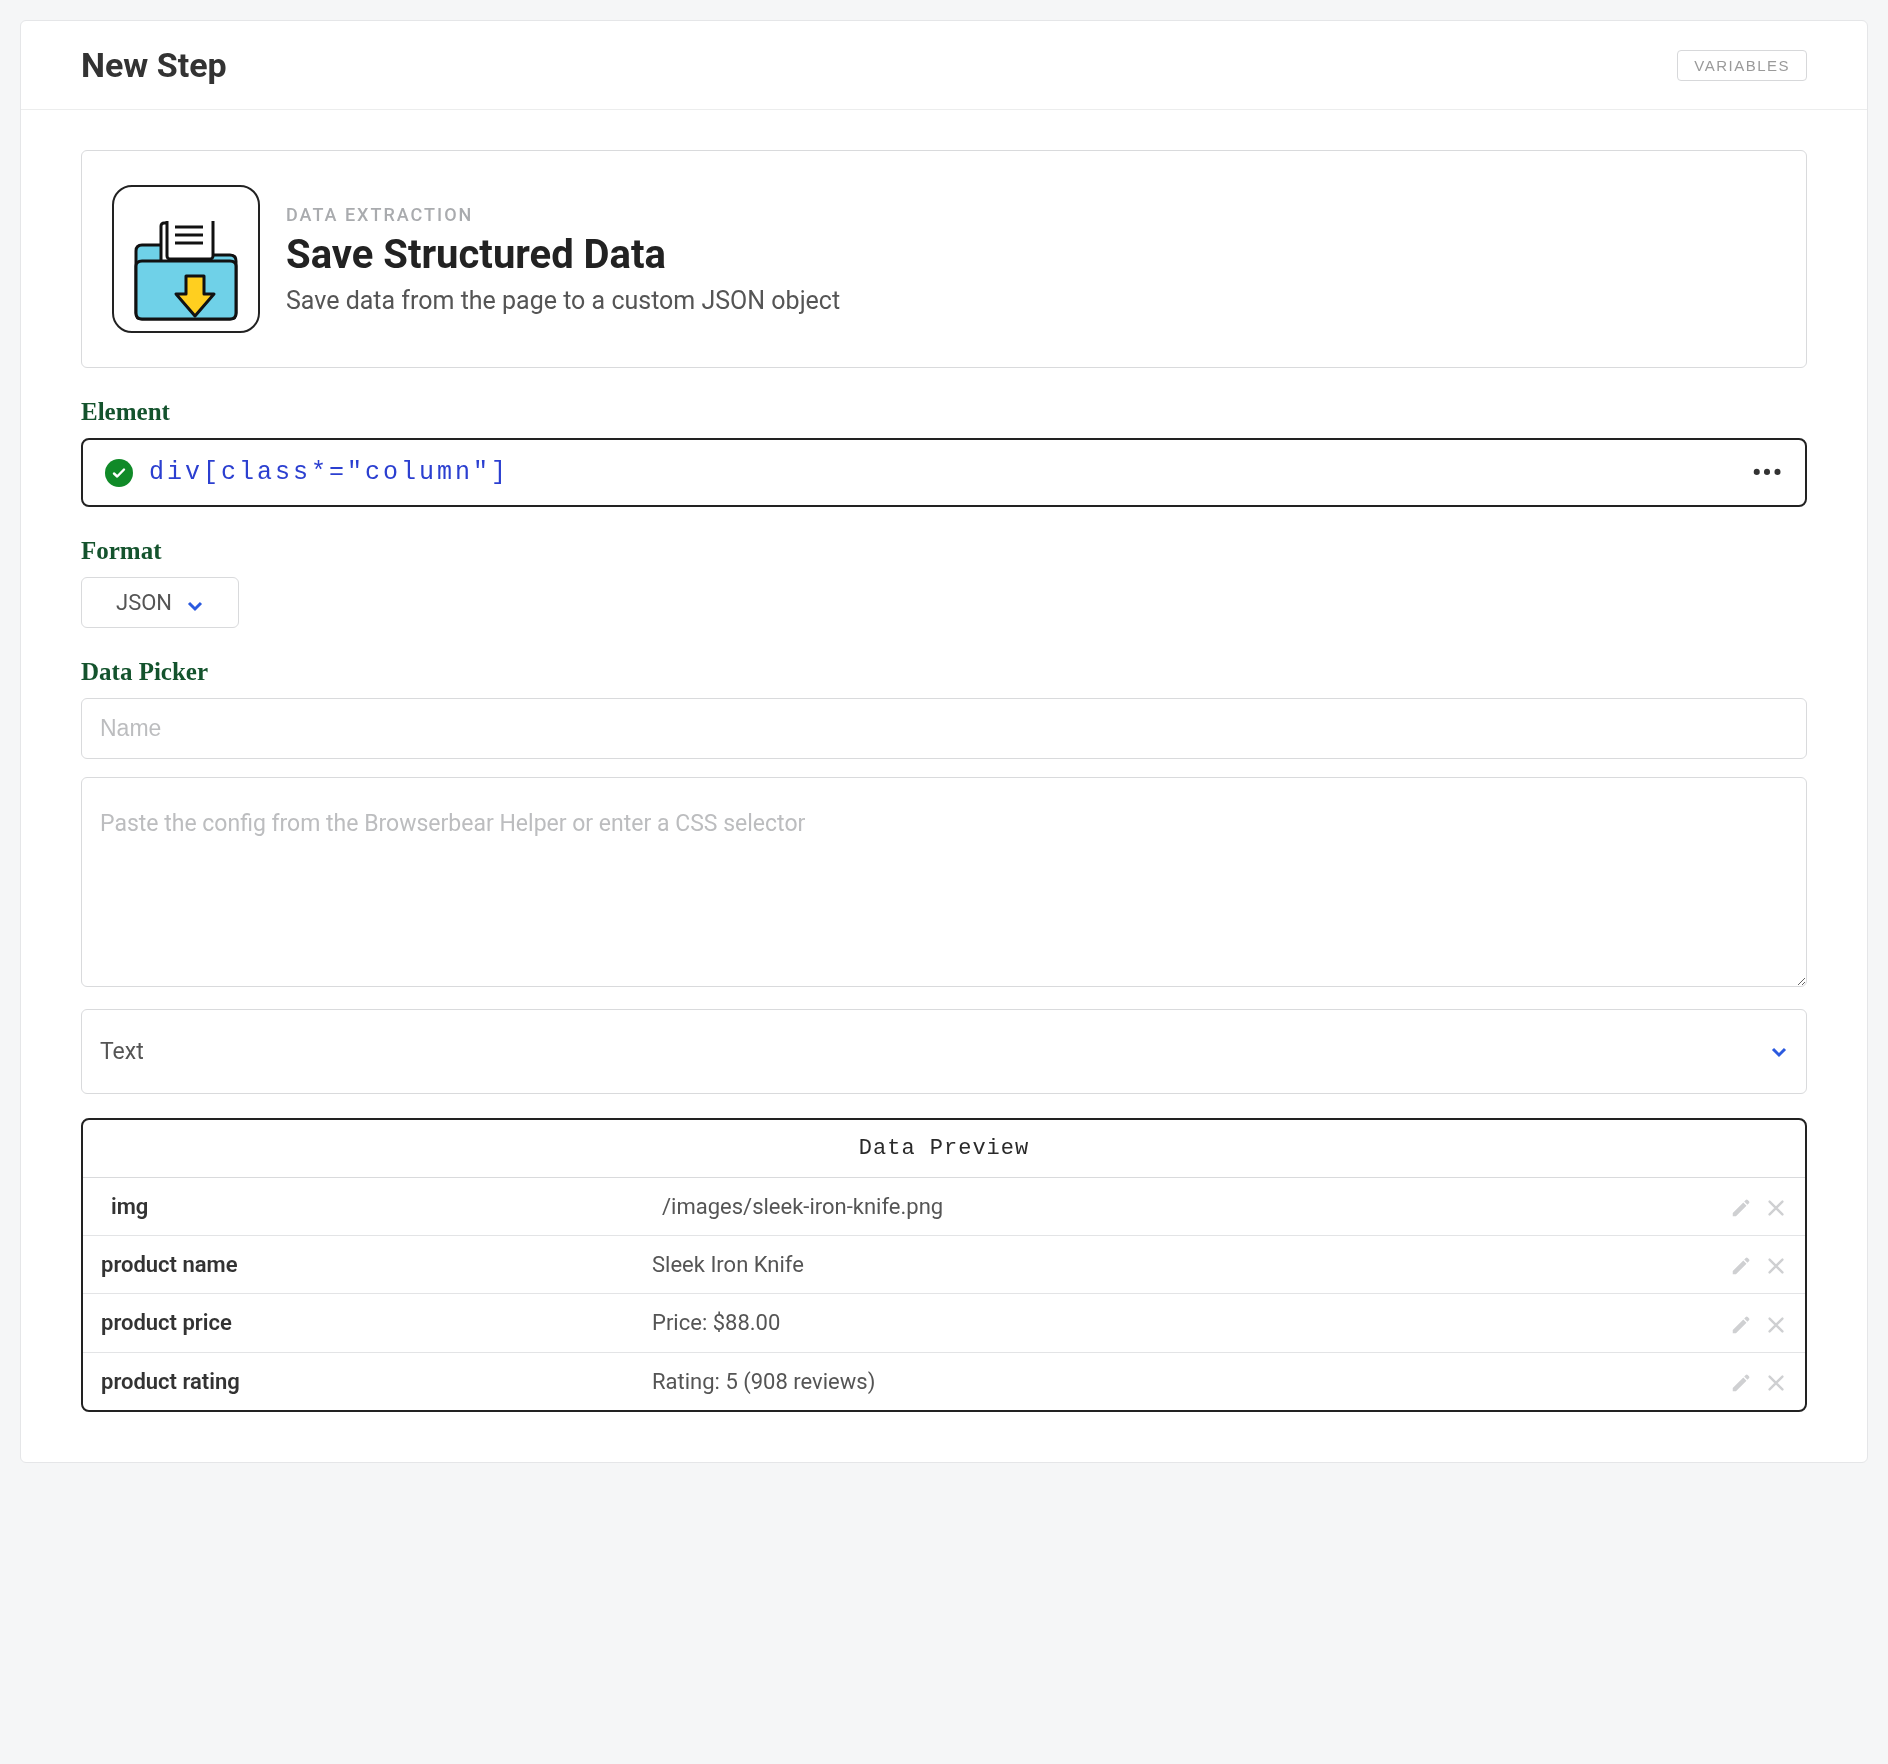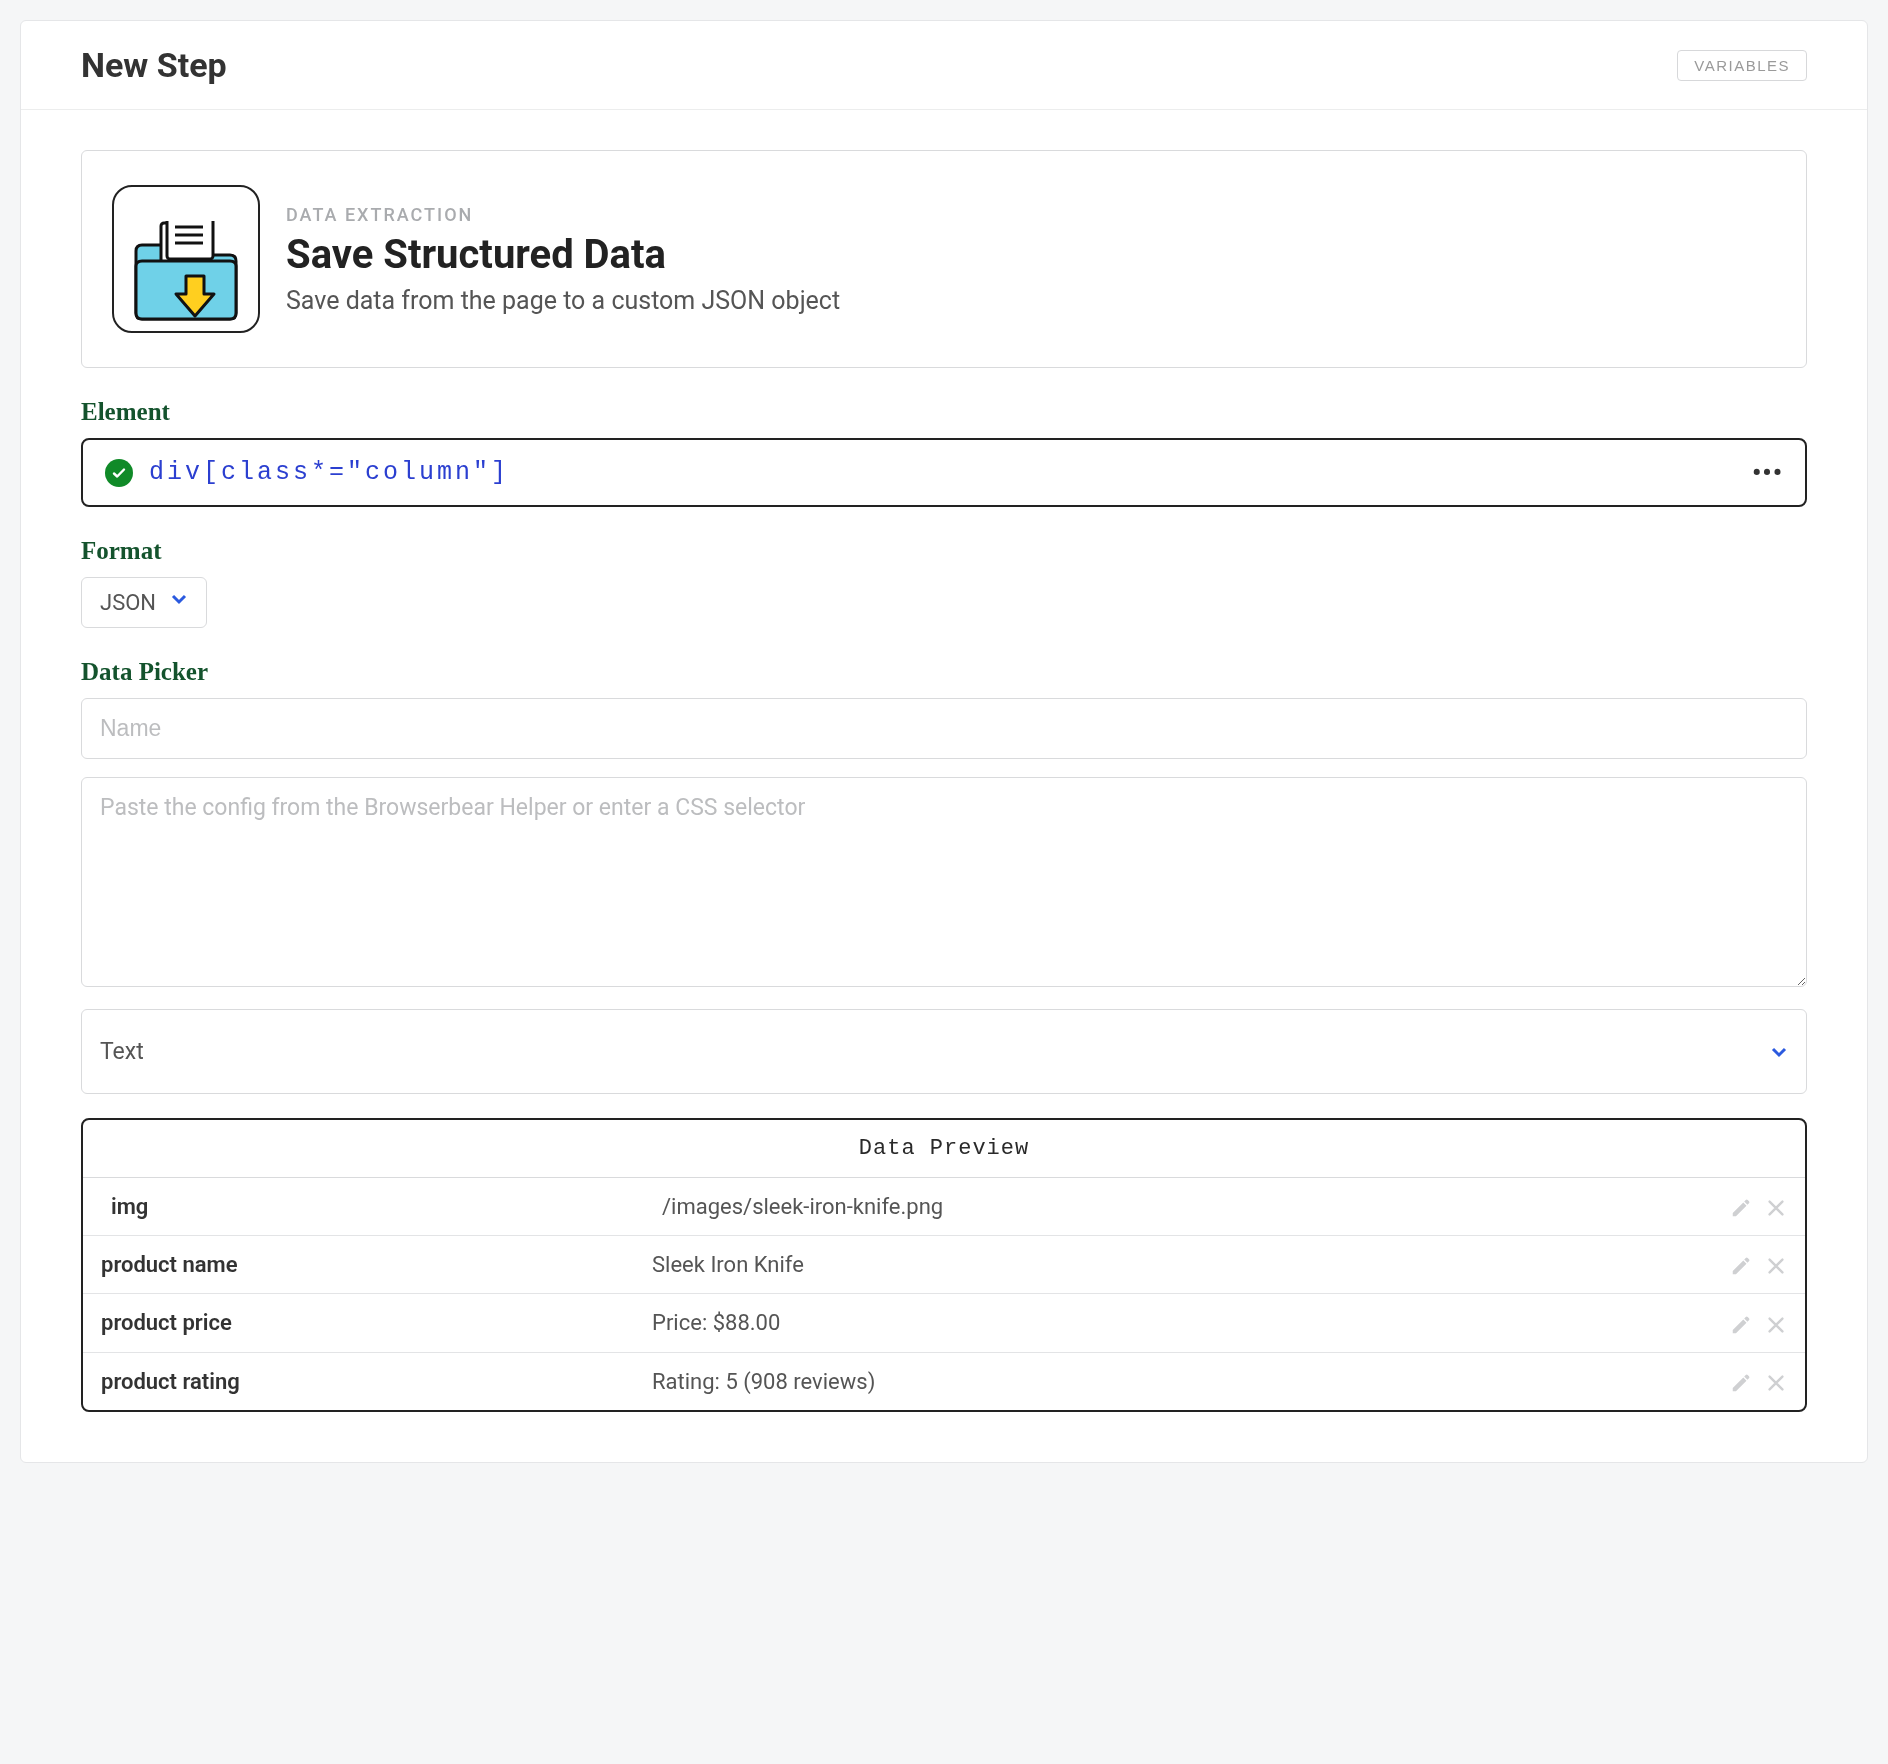--- a/index.html
+++ b/index.html
@@ -120,25 +120,25 @@
   .more-dots {
     font-size: 26px;
     letter-spacing: 1px;
     color: #333;
     cursor: pointer;
     font-weight: 700;
     line-height: 0.5;
   }
   .format-select {
     display: inline-flex;
-    align-items: flex-start;
+    align-items: flex-end;
     gap: 14px;
     border: 1px solid #d9dadc;
     border-radius: 6px;
-    padding: 12px 18px;
+    padding: 12px 34px;
     font-size: 22px;
     color: #555;
     cursor: pointer;
     margin-bottom: 30px;
   }
   .chevron-down {
     width: 18px; height: 18px;
   }
   .chevron-down path { stroke: #2b5adf; stroke-width: 3; fill: none; }
   .input-text {
@@ -148,21 +148,21 @@
     padding: 16px 18px;
     font-size: 23px;
     color: #333;
     margin-bottom: 18px;
   }
   .input-text::placeholder { color: #bcbdbf; }
   .config-area {
     width: 100%;
     border: 1px solid #d9dadc;
     border-radius: 6px;
-    padding: 16px 18px;
+    padding: 32px 18px;
     font-size: 23px;
     color: #333;
     margin-bottom: 18px;
     height: 210px;
     resize: both;
     font-family: inherit;
   }
   .config-area::placeholder { color: #bcbdbf; }
   .type-select {
     width: 100%;

